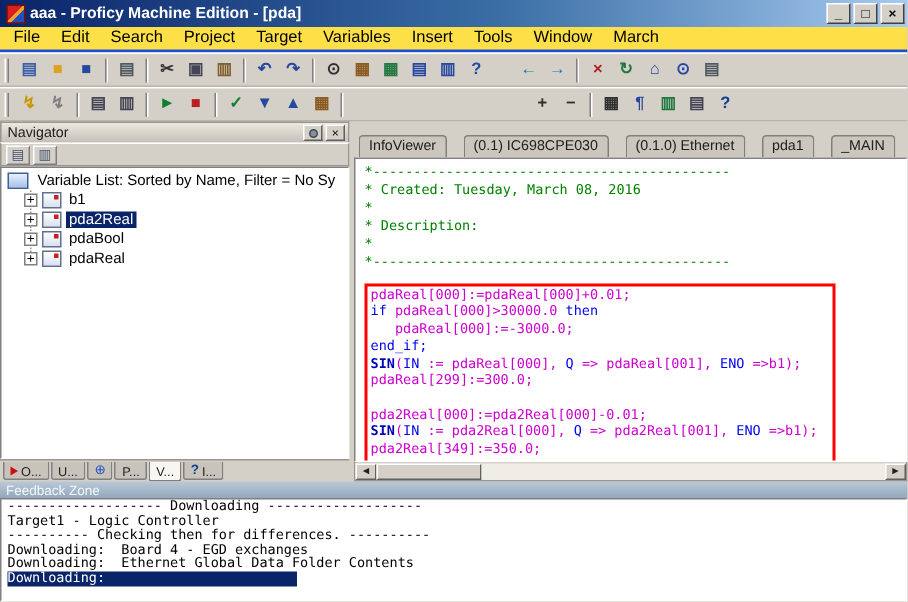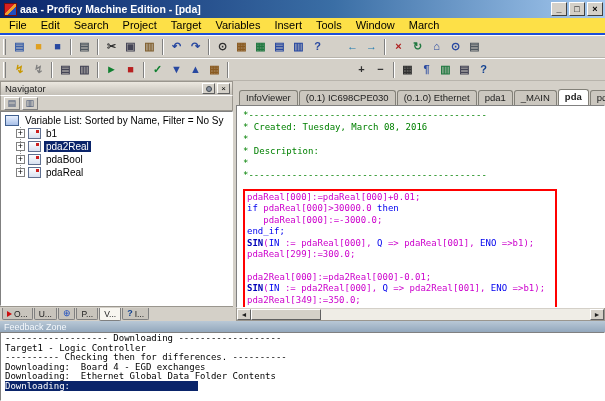--- a/index.html
+++ b/index.html
@@ -51,21 +51,21 @@
   .nav-tab{height:12px;display:inline-flex;align-items:center;gap:2px;padding:0 4px;font-size:8.5px;background:#c8c4bc;border:1px solid #808080;border-top:none;border-radius:0 0 2px 2px;color:#202020;white-space:nowrap}
   .nav-tab.active{background:#f8f6f0;height:13px}
   .flag-icon{width:0;height:0;border-left:5px solid #cc1010;border-top:3px solid transparent;border-bottom:3px solid transparent}
   .globe-icon{color:#2050c0;font-size:9px;line-height:1}
   .help-glyph{color:#104090;font-weight:bold;font-size:9px;line-height:1}
 
   .splitter{width:3px;background:#d4d0c8;flex-shrink:0}
 
   
   .editor{flex:1;display:flex;flex-direction:column;min-width:0;min-height:0}
-  .tabstrip{height:24px;display:flex;align-items:flex-end;gap:1px;padding-left:3px;background:#d4d0c8;overflow:hidden;white-space:nowrap;flex-shrink:0}
+  .tabstrip{height:24px;display:flex;align-items:flex-end;gap:11px;padding-left:3px;background:#d4d0c8;overflow:hidden;white-space:nowrap;flex-shrink:0}
   .etab{display:inline-block;padding:1px 6px 2px;font-size:9.5px;background:#cbc7bf;border:1px solid #828078;border-bottom:none;border-radius:3px 3px 0 0;color:#202020;flex-shrink:0}
   .etab.active{background:#fff;font-weight:bold;padding-bottom:3px}
   .editor-body{flex:1;background:#fff;border:1px solid;border-color:#808080 #fff #fff #808080;overflow:hidden;padding:3px 0 0 6px;font-family:"DejaVu Sans Mono",monospace;font-size:9px;line-height:12px;min-height:0}
   .comment-line{color:#008000;white-space:pre}
   .code-box{display:inline-block;border:2px solid #ff0000;margin-top:8px;padding:1px 10px 2px 2px;line-height:11.4px}
   .code-line{white-space:pre}
   .seg-m{color:#cc00cc}
   .seg-k{color:#0000ee}
   .seg-kb{color:#0000b8;font-weight:bold}
   .hscroll{height:13px;display:flex;align-items:center;background:#d4d0c8;border:1px solid #9a968e;border-top:none;flex-shrink:0}

